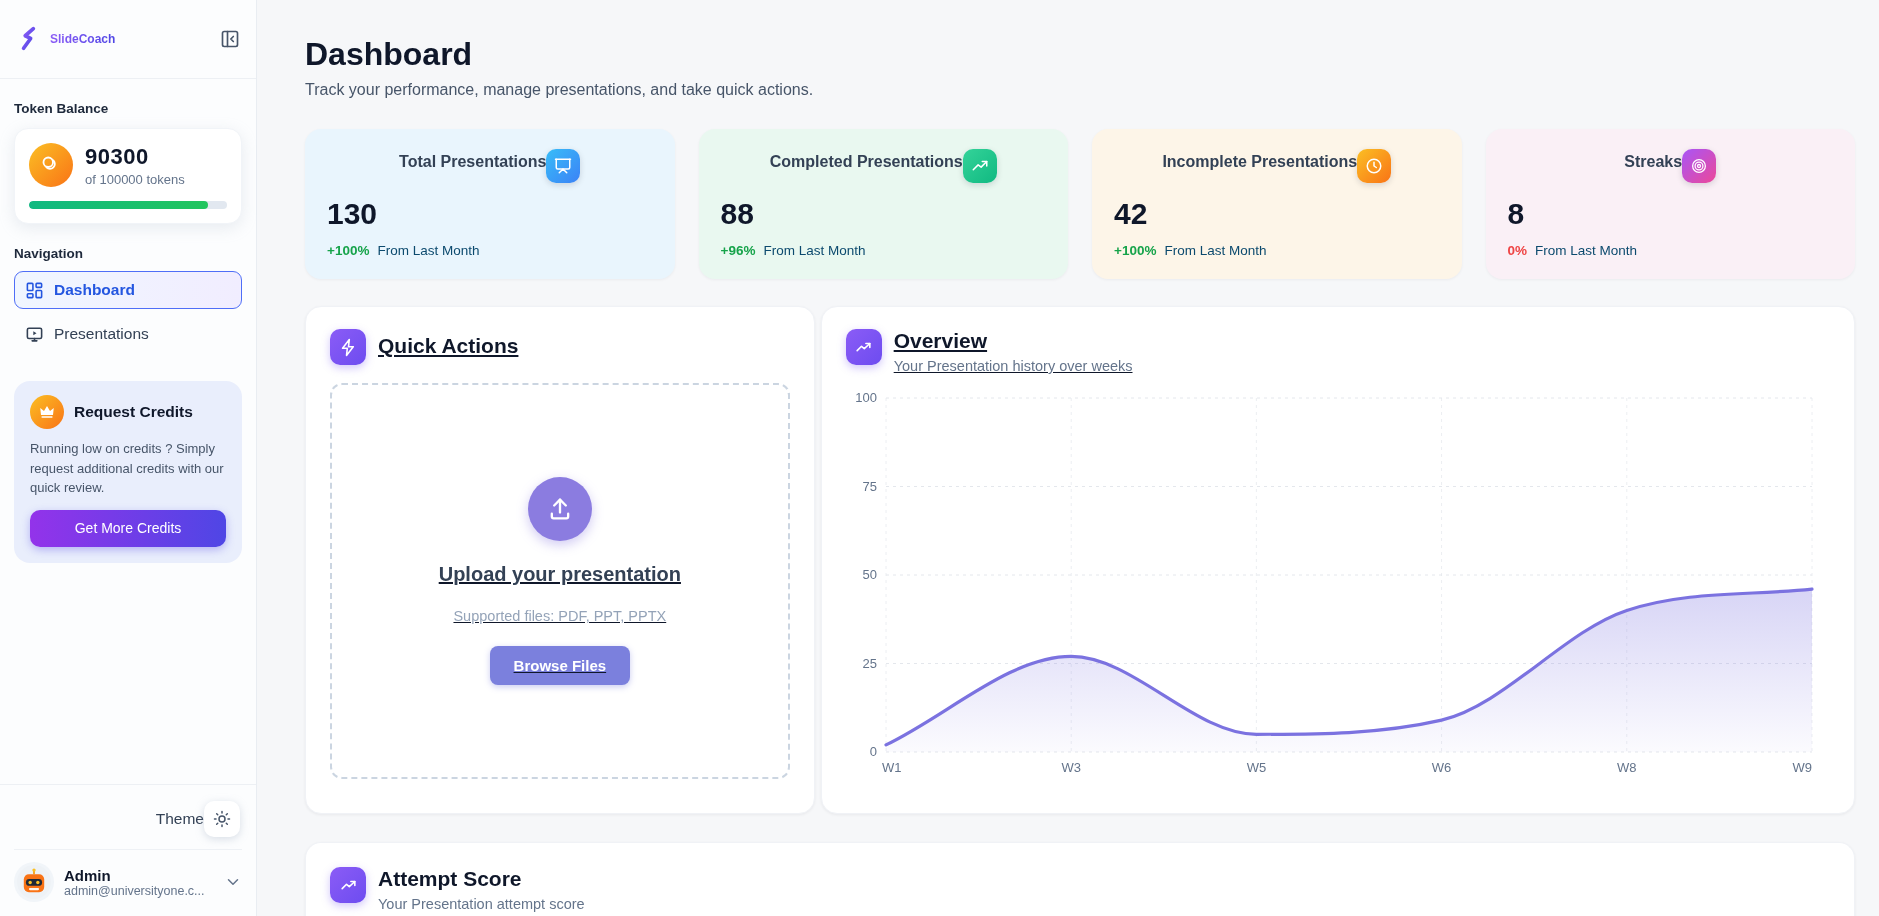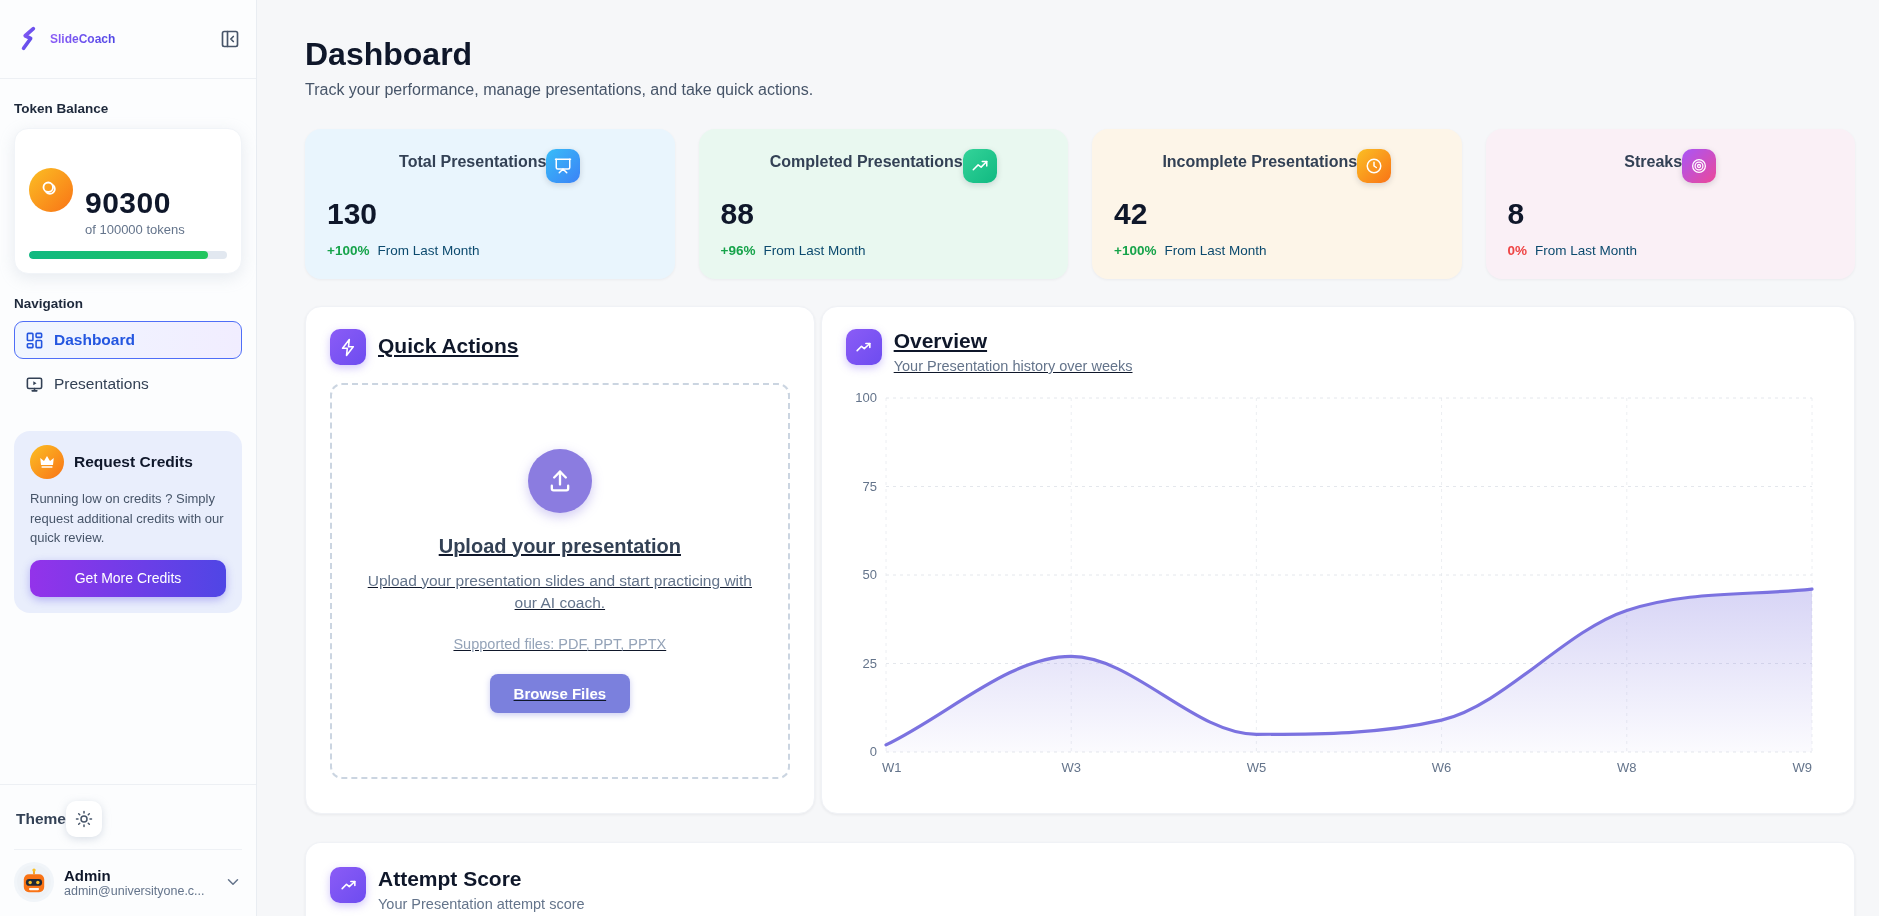--- a/index.html
+++ b/index.html
@@ -31,21 +31,21 @@
   .token-card {
     margin-top:12px; background:#ffffff; border-radius:14px; padding:14px;
     box-shadow:0 4px 16px rgba(148,163,184,.20); border:1px solid #f1f4f8;
   }
   .token-row { display:flex; align-items:center; gap:12px; }
   .token-icon {
     width:44px; height:44px; border-radius:50%;
     background:linear-gradient(135deg,#fbbf24,#f97316);
     display:flex; align-items:center; justify-content:center;
   }
-  .token-amount { font-size:30px; font-weight:800; color:#0f172a; letter-spacing:.5px;margin-top:43px; }
+  .token-amount { font-size:22px; font-weight:800; color:#0f172a; letter-spacing:.5px; }
   .token-sub { font-size:13px; color:#64748b; margin-top:2px; }
   .progress-track { margin-top:14px; height:8px; border-radius:99px; background:#e2e8f0; overflow:hidden; }
   .progress-fill { height:100%; border-radius:99px; background:linear-gradient(90deg,#10b981,#22c55e); }
   .nav { margin-top:10px; display:flex; flex-direction:column; gap:6px; }
   .nav-item {
     display:flex; align-items:center; gap:10px; height:38px; padding:0 10px;
     border-radius:9px; font-size:15.5px; color:#334155; cursor:pointer; border:1px solid transparent;
   }
   .nav-item.active {
     background:linear-gradient(90deg,#f0f6ff,#f1edff);
@@ -63,21 +63,21 @@
   }
   .credits-title { font-size:15.5px; font-weight:800; color:#0f172a; }
   .credits-body { margin-top:10px; font-size:13px; color:#475569; line-height:1.5; }
   .credits-btn {
     margin-top:12px; width:100%; height:37px; border:none; border-radius:10px;
     background:linear-gradient(90deg,#9333ea,#4f46e5); color:#fff; font-size:14px;
     font-family:"Liberation Sans",sans-serif; cursor:pointer;
     box-shadow:0 3px 8px rgba(79,70,229,.35);
   }
   .side-footer { margin-top:auto; padding:12px 14px 14px; border-top:1px solid #edf0f4; }
-  .theme-row { display:flex; align-items:center; justify-content:flex-start; padding:4px 2px 12px;font-weight:bold; }
+  .theme-row { display:flex; align-items:center; justify-content:flex-end; padding:4px 2px 12px; }
   .theme-label { font-size:15.5px; color:#334155; }
   .theme-btn {
     width:36px; height:36px; border:none; border-radius:10px; background:#ffffff;
     box-shadow:0 2px 8px rgba(148,163,184,.35); cursor:pointer;
     display:flex; align-items:center; justify-content:center;
   }
   .user-row {
     display:flex; align-items:center; gap:10px; padding-top:12px;
     border-top:1px solid #eef1f5; cursor:pointer;
   }
@@ -354,21 +354,20 @@
       </div>
       <div class="dropzone">
         <div class="upload-circle">
           <svg width="28" height="28" viewBox="0 0 24 24" fill="none" stroke="#fff" stroke-width="2" stroke-linecap="round" stroke-linejoin="round">
             <path d="M12 15V4"></path>
               <path d="m7 9 5-5 5 5"></path>
               <path d="M5 16v2.5A1.5 1.5 0 0 0 6.5 20h11a1.5 1.5 0 0 0 1.5-1.5V16"></path>
           </svg>
         </div>
         <div class="upload-title">Upload your presentation</div>
-        <div class="upload-body">Upload your presentation slides and start practicing with our AI coach.</div>
         <div class="upload-supported">Supported files: PDF, PPT, PPTX</div>
         <button class="browse-btn">Browse Files</button>
       </div>
     </section>
 
     <section class="panel">
       <div class="panel-head">
         <div class="panel-icon">
           <svg width="19" height="19" viewBox="0 0 24 24" fill="none" stroke="#fff" stroke-width="2" stroke-linecap="round" stroke-linejoin="round">
             <polyline points="4 16 9.5 10.5 13 13.5 20 7"></polyline>

